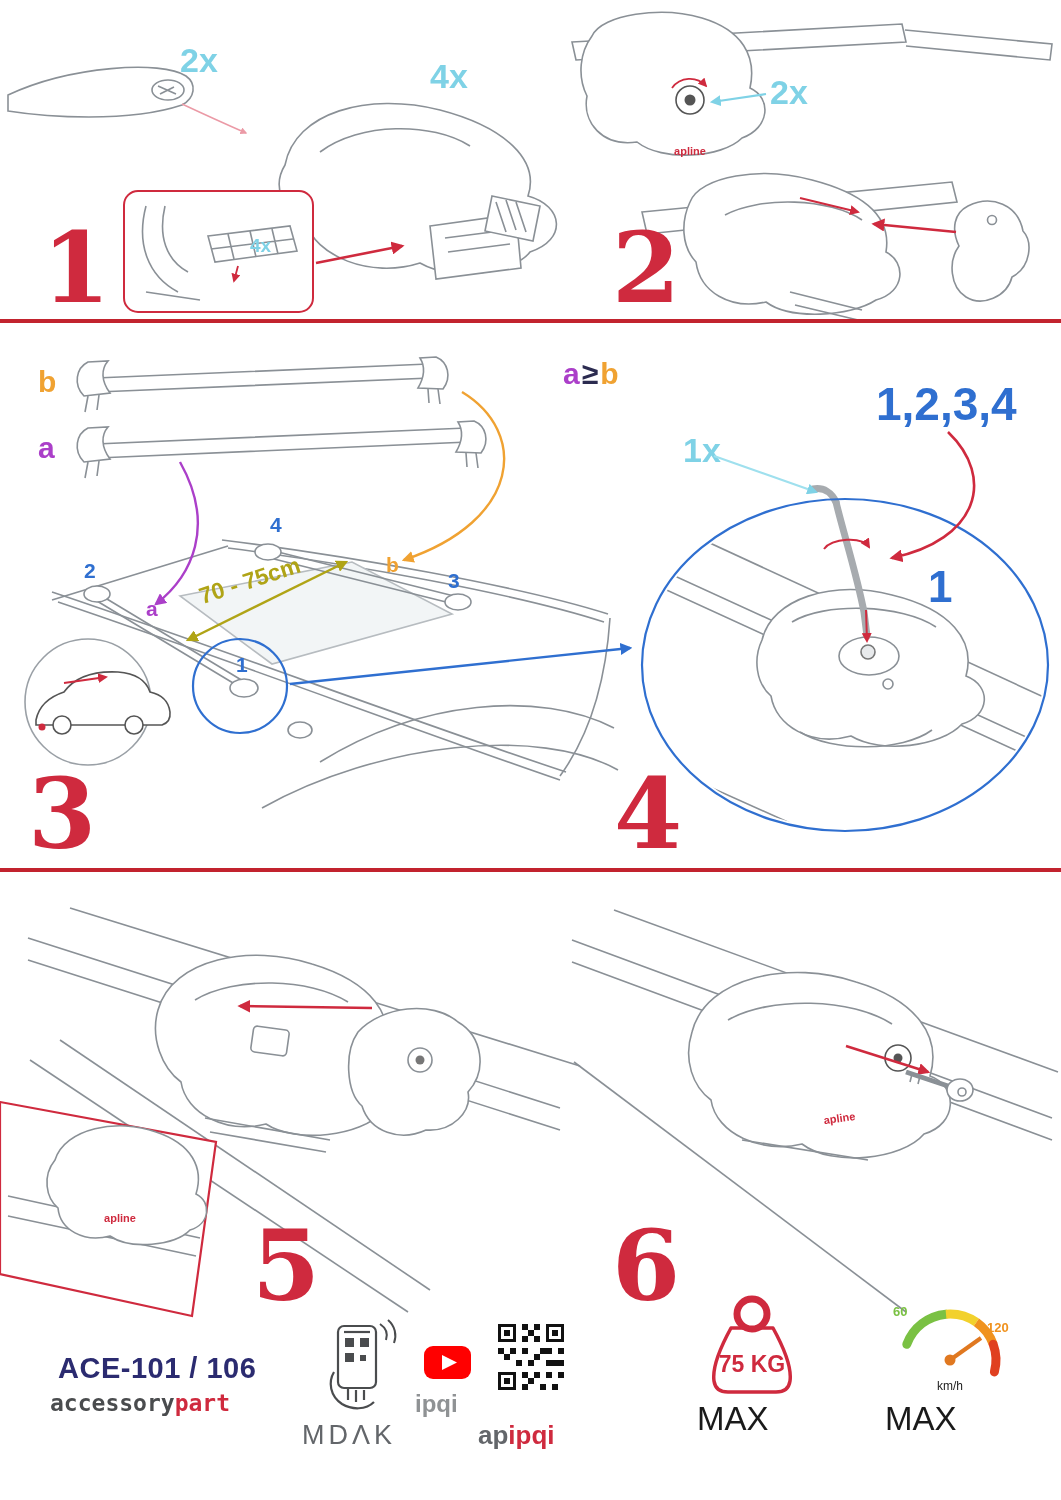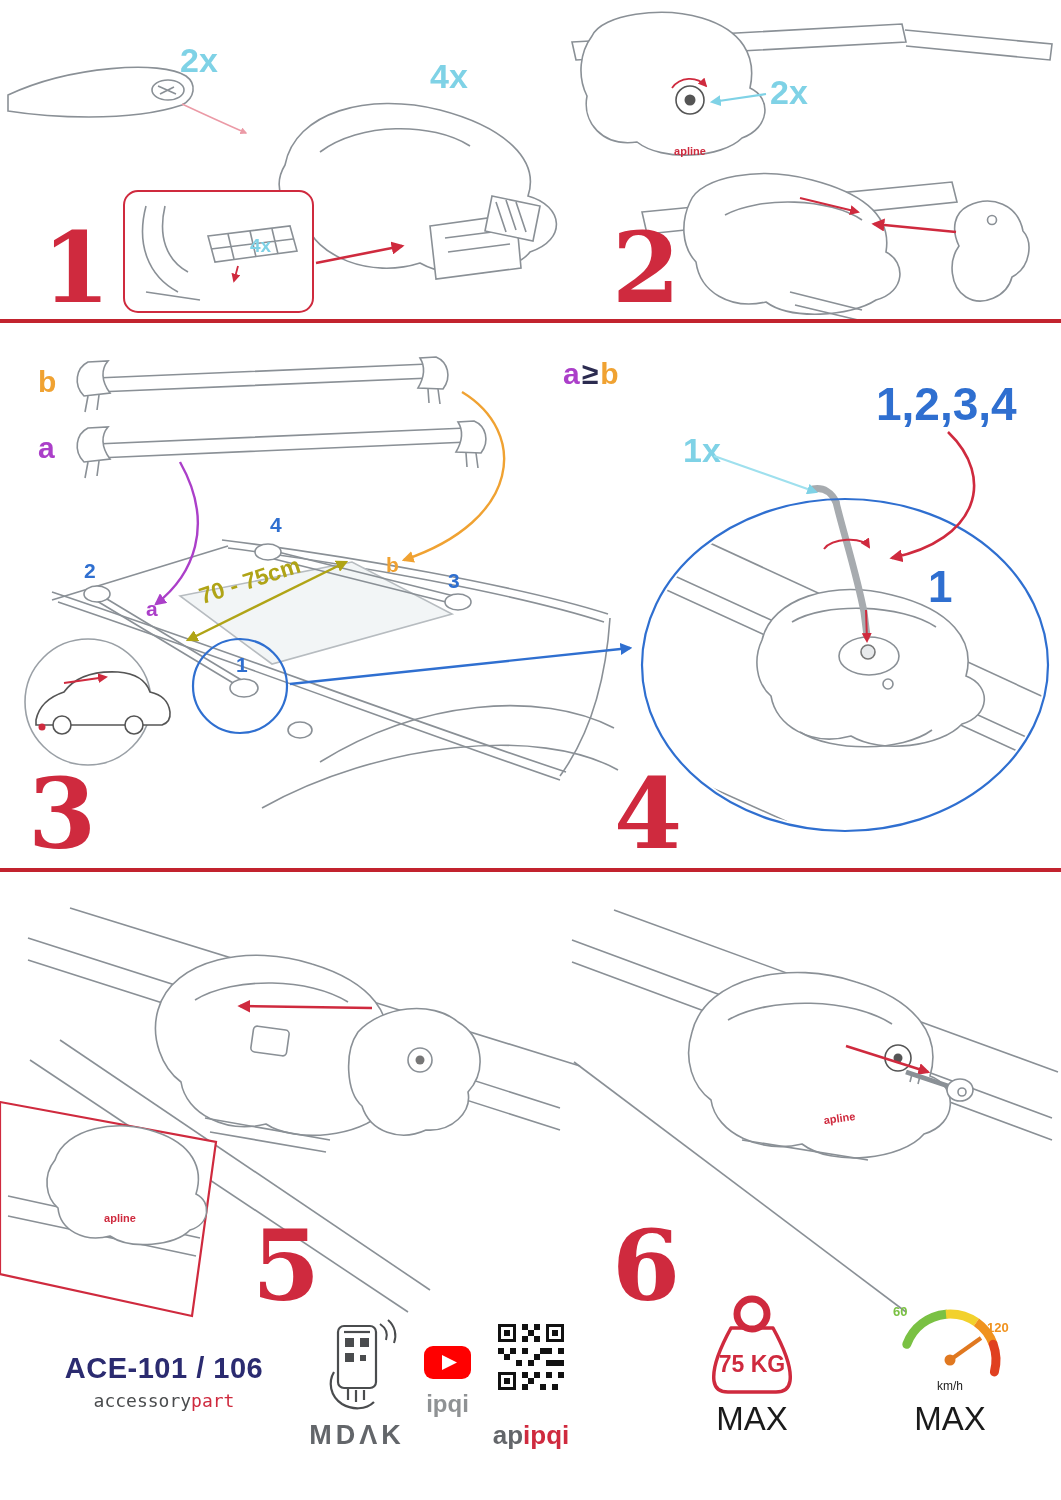--- a/index.html
+++ b/index.html
@@ -19,25 +19,25 @@
   .lbl-olive{fill:#b0a416;font-size:23px;font-weight:bold}
   .cond{font-size:30px;font-weight:bold}
   .seq{fill:#2f6fd0;font-size:46px;font-weight:bold}
   .pos1{fill:#2f6fd0;font-size:44px;font-weight:bold}
   .weight-txt{fill:#cf2a3e;font-size:23px;font-weight:bold}
   .speed-low{fill:#7ac143;font-size:13px;font-weight:bold}
   .speed-high{fill:#f0921e;font-size:13px;font-weight:bold}
   .speed-unit{fill:#222222;font-size:12px}
   .divider{position:absolute;left:0;width:100%;height:4px;background:#c2232e}
   .step-num{position:absolute;font-family:"DejaVu Serif",serif;font-weight:bold;font-size:98px;line-height:0.9;color:#cf2a3e}
-  .ft{position:absolute;text-align:center}
+  .ft{position:absolute;}
   .model{font-weight:bold;font-size:29px;color:#2b2b70;letter-spacing:0.5px}
-  .brand{font-family:"DejaVu Sans Mono",monospace;font-weight:normal;font-size:18px;color:#4a4c4e}
+  .brand{font-family:"DejaVu Sans Mono",monospace;font-weight:bold;font-size:23px;color:#4a4c4e}
   .brand .red{color:#cf2a3e}
-  .mdak{font-weight:bold;font-size:27px;color:#63666a;letter-spacing:4px}
+  .mdak{font-weight:normal;font-size:27px;color:#63666a;letter-spacing:4px}
   .ipqi{font-weight:bold;font-size:24px;color:#8f9294}
   .apline{font-weight:bold;font-size:26px;color:#63666a}
   .apline .red{color:#cf2a3e}
   .max{font-weight:normal;font-size:33px;color:#1a1a1a}
 </style>
 </head>
 <body>
 
 <div class="page">
 

